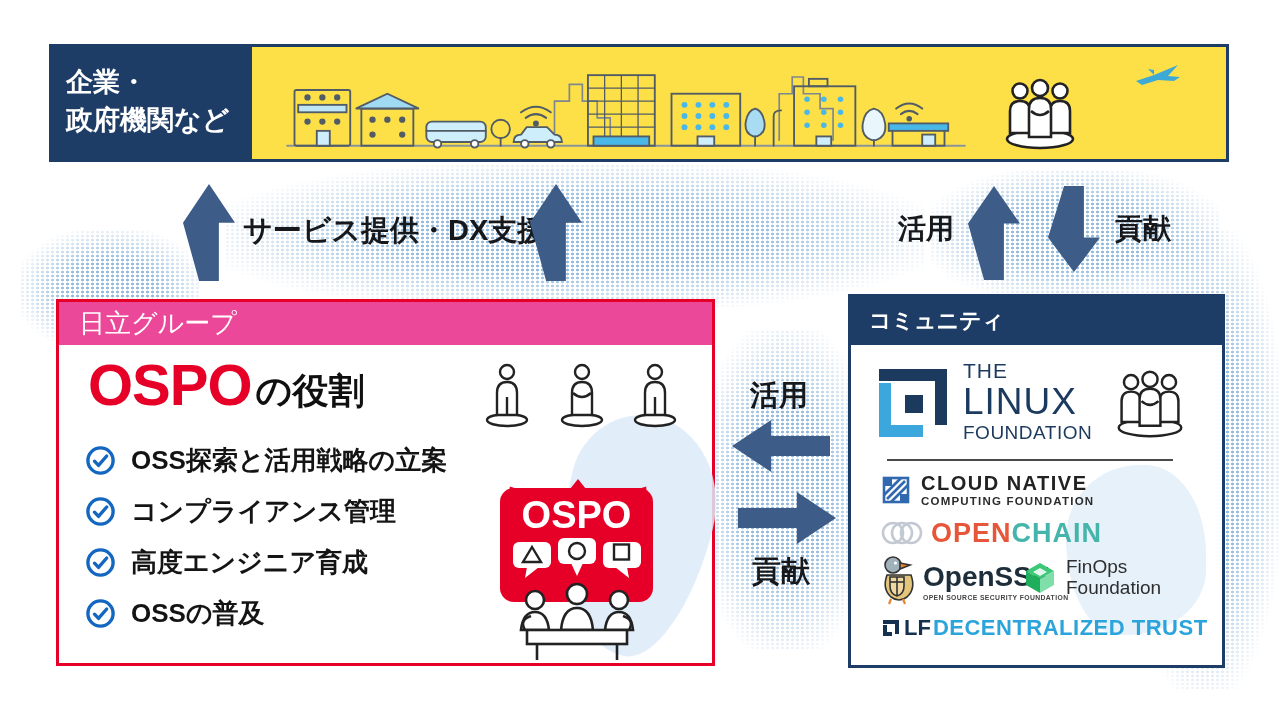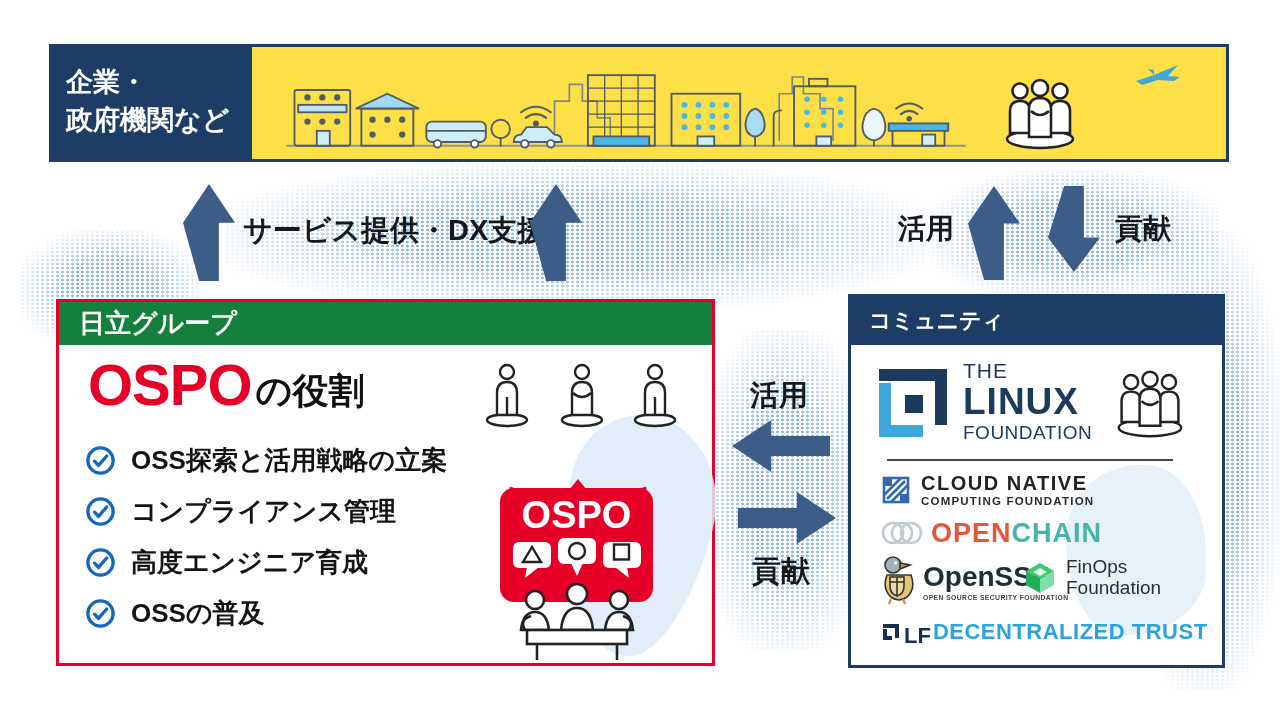--- a/index.html
+++ b/index.html
@@ -31,21 +31,21 @@
   
   .sarrow{position:absolute;background:#3d5c87;z-index:2;}
   .sa-up{clip-path:polygon(50% 0,100% 40%,69% 40%,69% 100%,31% 100%,0 40%);}
   .sa-down{clip-path:polygon(50% 100%,100% 60%,69% 60%,69% 0,31% 0,0 60%);}
   .sa-left{clip-path:polygon(0 50%,40% 0,40% 31%,100% 31%,100% 69%,40% 69%,40% 100%);}
   .sa-right{clip-path:polygon(100% 50%,60% 0,60% 31%,0 31%,0 69%,60% 69%,60% 100%);}
   .flow-label{position:absolute;z-index:2;font-weight:700;color:#16181c;white-space:nowrap;}
   
   .hbox{position:absolute;left:56px;top:299px;width:659px;height:367px;background:#fff;
         border:3px solid #e60027;z-index:2;}
-  .hbox-header{height:43px;background:#15803d;color:#fff;font-size:26px;font-weight:700;
+  .hbox-header{height:43px;background:#ec4899;color:#fff;font-size:26px;font-weight:400;
                line-height:43px;padding-left:20px;}
   .hbody{position:absolute;left:0;top:43px;right:0;bottom:0;}
   .ospo-title{position:absolute;left:29px;top:14px;display:flex;align-items:flex-end;}
   .ospo-title .accent{color:#e60027;font-size:58px;font-weight:800;letter-spacing:-1px;line-height:.9;}
   .ospo-title .suffix{color:#101010;font-size:36px;font-weight:800;margin-left:4px;line-height:1;padding-bottom:2px;}
   .checklist{position:absolute;left:26px;top:99px;}
   .check-row{display:flex;align-items:center;height:32px;margin-bottom:19px;}
   .check-icon{width:31px;height:31px;margin-right:15px;flex:0 0 auto;}
   .check-row .lbl{font-size:26px;font-weight:700;color:#141414;white-space:nowrap;}
   .person{position:absolute;width:48px;height:66px;}
@@ -56,21 +56,21 @@
   .meeting{position:absolute;left:446px;top:193px;width:144px;height:126px;}
   
   .cbox{position:absolute;left:848px;top:294px;width:377px;height:374px;background:#fff;
         border:3px solid #1e3d66;z-index:2;}
   .cbox-header{height:48px;background:#1e3d66;color:#fff;font-size:22px;font-weight:700;
                line-height:48px;padding-left:18px;}
   .cbody{position:absolute;left:0;top:48px;right:0;bottom:0;}
   .lf-logo{position:absolute;left:24px;top:20px;width:76px;height:76px;}
   .lf-text{position:absolute;left:112px;top:15px;color:#1b3a5e;line-height:1;}
   .lf-text .the{font-size:21px;letter-spacing:1px;}
-  .lf-text .linux{font-size:37px;font-weight:700;letter-spacing:1px;margin-top:2px;}
+  .lf-text .linux{font-size:37px;font-weight:400;letter-spacing:1px;margin-top:2px;}
   .lf-text .foundation{font-size:19px;letter-spacing:.5px;margin-top:3px;}
   .pg-comm{left:260px;top:22px;width:78px;height:72px;}
   .divider{position:absolute;left:36px;top:114px;width:286px;height:2px;background:#4a4a4a;}
   .cncf-row{position:absolute;left:30px;top:128px;display:flex;align-items:center;}
   .cncf-icon{width:30px;height:30px;margin-right:10px;}
   .cncf-name{font-size:20px;font-weight:800;letter-spacing:1.5px;color:#222;line-height:1;}
   .cncf-sub{font-size:11.5px;font-weight:700;letter-spacing:1.2px;color:#2b2b2b;margin-top:3px;line-height:1;}
   .oc-row{position:absolute;left:30px;top:174px;display:flex;align-items:center;}
   .oc-icon{width:46px;height:28px;margin-right:4px;}
   .oc-text{font-size:27px;font-weight:600;letter-spacing:1px;line-height:1;}
@@ -78,21 +78,21 @@
   .oc-text .chain{color:#45b5ac;}
   .ssf-row{position:absolute;left:28px;top:210px;display:flex;align-items:flex-start;}
   .duck{width:38px;height:50px;margin-right:6px;}
   .ssf-name{font-size:28px;font-weight:800;color:#1d2d3a;line-height:1;margin-top:8px;}
   .ssf-sub{font-size:6.8px;font-weight:700;letter-spacing:.4px;color:#444;margin-top:4px;line-height:1;}
   .finops{position:absolute;left:172px;top:212px;display:flex;align-items:center;}
   .finops-cube{width:34px;height:34px;margin-right:9px;}
   .finops-text{font-size:19px;color:#2e2e2e;line-height:1.08;font-weight:500;}
   .lfdt-row{position:absolute;left:30px;top:272px;display:flex;align-items:center;}
   .lfdt-icon{width:20px;height:20px;margin-right:3px;}
-  .lfdt-lf{font-size:22px;font-weight:800;color:#16304f;letter-spacing:0;line-height:1;margin-top:8px;}
+  .lfdt-lf{font-size:22px;font-weight:800;color:#16304f;letter-spacing:0;line-height:1;}
   .lfdt-rest{font-size:22px;font-weight:600;color:#2ba4dc;letter-spacing:.5px;line-height:1;margin-left:2px;}
 </style>
 </head>
 <body>
 
 <div class="canvas">
 
   <div class="dots soft" style="left:225px;top:164px;width:700px;height:145px;"></div>
   <div class="dots soft" style="left:930px;top:170px;width:290px;height:130px;"></div>
   <div class="dots soft" style="left:700px;top:330px;width:170px;height:320px;"></div>

